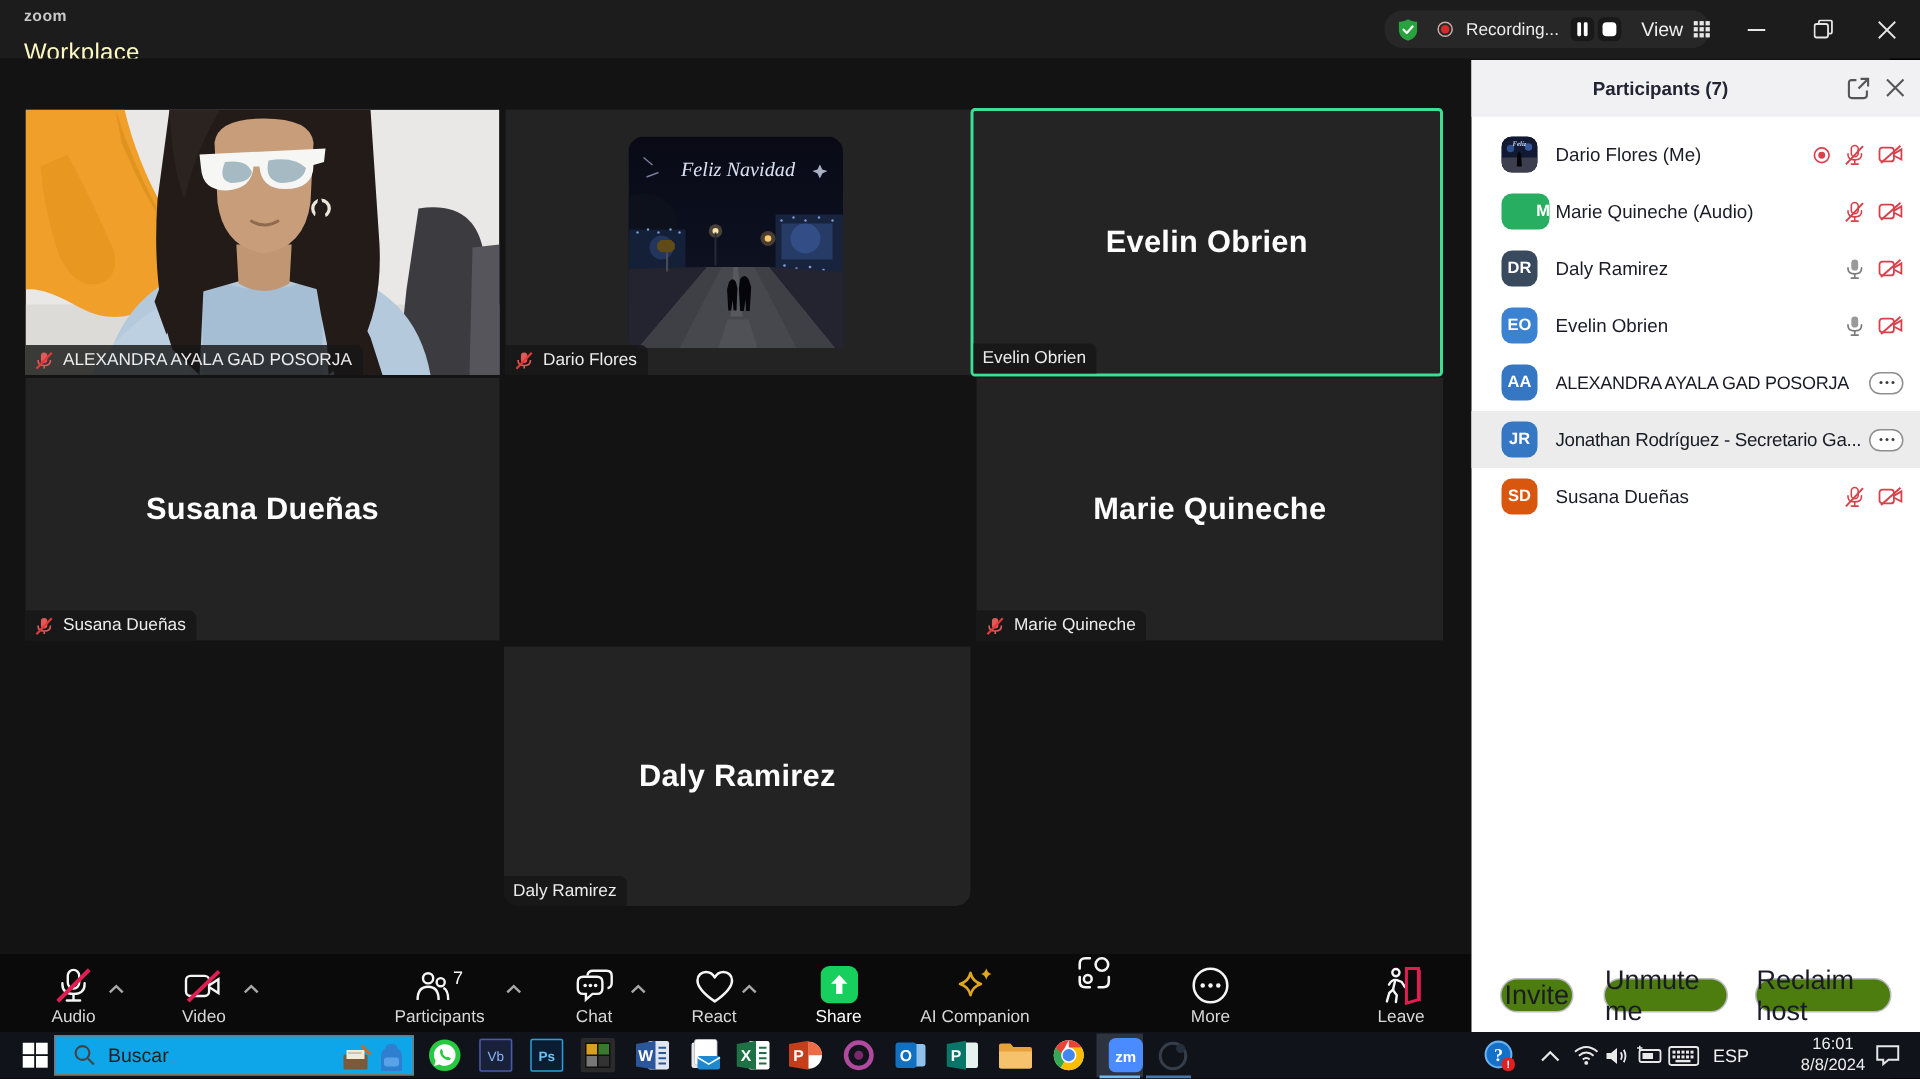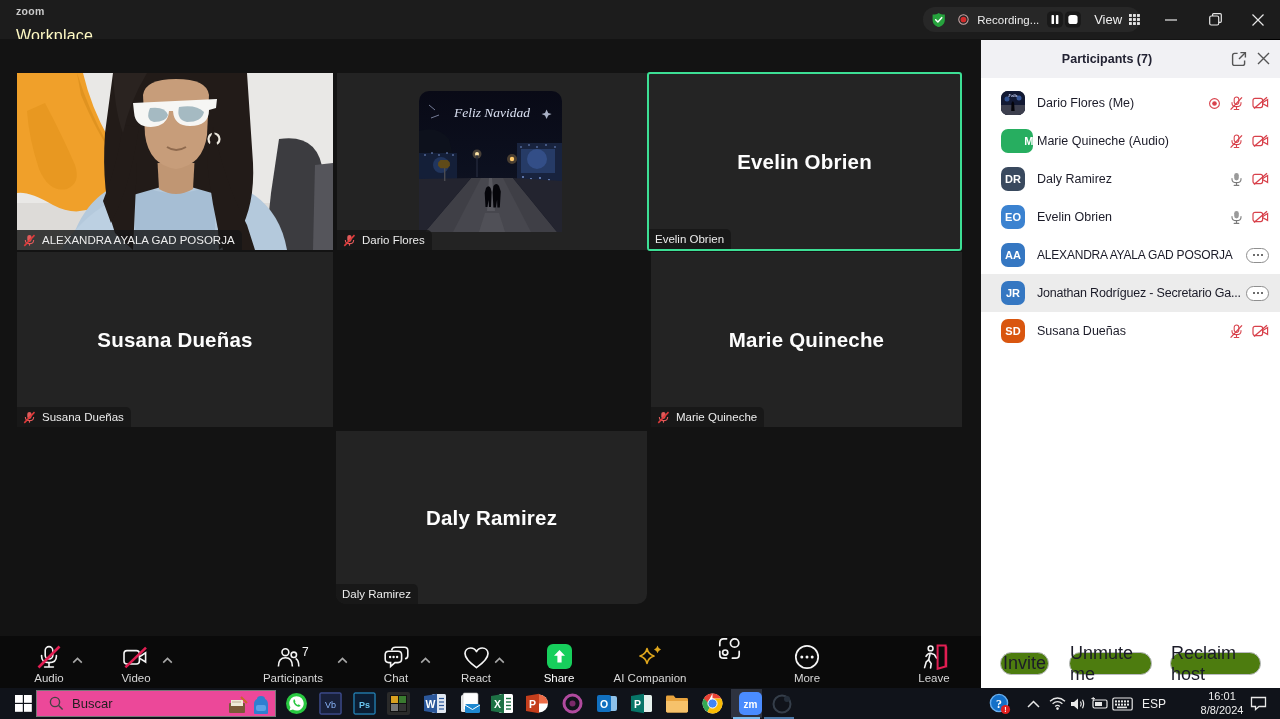--- a/index.html
+++ b/index.html
@@ -39,21 +39,21 @@
 .prow { position:absolute; left:0; width:299px; height:38px; }
 .prow .av { position:absolute; left:20px; top:7px; width:24px; height:24px; border-radius:7px; color:#fff; font-size:11px; font-weight:700; display:flex; align-items:center; justify-content:center; }
 .prow .nm { position:absolute; left:56px; top:0; height:38px; display:flex; align-items:center; font-size:12.5px; color:#1b1b28; white-space:nowrap; max-width:206px; overflow:hidden; }
 .prow .ics { position:absolute; right:11px; top:0; height:38px; display:flex; align-items:center; gap:8px; }
 .morebtn { width:23px; height:15px; border:1px solid #8f8f8f; border-radius:8px; background:#fff; display:flex; align-items:center; justify-content:center; gap:2px; }
 .morebtn i { width:2px; height:2px; background:#3c3c3c; border-radius:50%; display:block; }
 .pbtn { position:absolute; top:612px; height:23px; border:1px solid #babac2; border-radius:12px; background:#4d7c0f; color:#1b1b28; font-size:18px; display:flex; align-items:center; justify-content:center; }
 
 
 #taskbar { position:absolute; left:0; top:688px; width:1280px; height:31px; background:#10131a; }
-#search { position:absolute; left:36px; top:2px; width:240px; height:27px; background:#ec4899; border:1px solid #777; display:flex; align-items:center; }
+#search { position:absolute; left:36px; top:2px; width:240px; height:27px; background:#0ea5e9; border:1px solid #777; display:flex; align-items:center; }
 #search .s-t { color:#1f1f1f; font-size:13px; margin-left:8px; }
 .tk { position:absolute; top:3px; width:25px; height:25px; display:flex; align-items:center; justify-content:flex-end; }
 .tray-t { color:#eee; font-size:11px; }
 </style>
 </head>
 <body>
 <div id="app">
 
   <div id="titlebar">
     <div id="logo">

